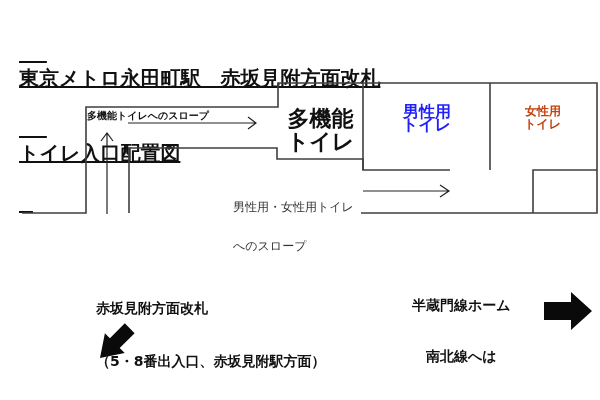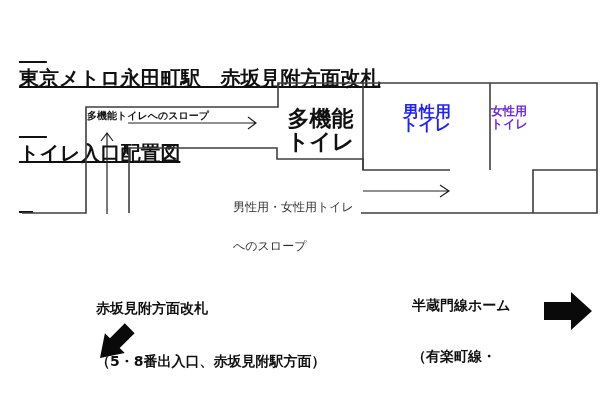--- a/index.html
+++ b/index.html
@@ -10,21 +10,21 @@
   .stage *{box-sizing:border-box;}
   .abs{position:absolute;}
   .title{left:19px;top:16px;font-size:20px;line-height:25px;font-weight:bold;color:#111;white-space:pre;text-decoration:underline;}
   svg.canvas{position:absolute;left:0;top:0;}
   .wall{fill:none;stroke:#3f3f3f;stroke-width:1.6;}
   .thin-arrow{fill:none;stroke:#222;stroke-width:1.2;}
   .thick{fill:#0a0a0a;stroke:none;}
   .slope1{left:87px;top:108px;font-size:10px;line-height:15px;font-weight:bold;color:#111;white-space:pre;}
   .multi-label{left:278px;top:107px;width:85px;text-align:center;font-size:22px;line-height:23px;font-weight:bold;color:#111;}
   .men-label{left:381px;top:105px;width:70px;text-align:right;font-size:16px;line-height:13px;font-weight:bold;color:#2020ff;}
-  .women-label{left:491px;top:105px;width:70px;text-align:left;font-size:12px;line-height:13px;font-weight:bold;color:#6d28d9;}
+  .women-label{left:491px;top:105px;width:70px;text-align:right;font-size:12px;line-height:13px;font-weight:bold;color:#c2410c;}
   .slope2{left:233px;top:175px;font-size:12px;line-height:13px;color:#333;white-space:pre;}
   .gate-label{left:96px;top:265px;font-size:14px;line-height:17.5px;font-weight:bold;color:#111;white-space:pre;}
   .hanzomon-label{left:412px;top:263px;font-size:14px;line-height:17px;font-weight:bold;color:#111;white-space:pre;}
 </style>
 </head>
 <body>
 
 <div class="stage">
 
   <div class="abs title">
@@ -77,19 +77,18 @@
     <div>へのスロープ</div>
   </div>
 
   <div class="abs gate-label">
     <div>赤坂見附方面改札</div>
     <div>（5・8番出入口、赤坂見附駅方面）</div>
   </div>
 
   <div class="abs hanzomon-label">
     <div>半蔵門線ホーム</div>
-    <div>（有楽町線・</div>
     <div>　南北線へは</div>
     
     
   </div>
 
 </div>
 
 </body></html>

